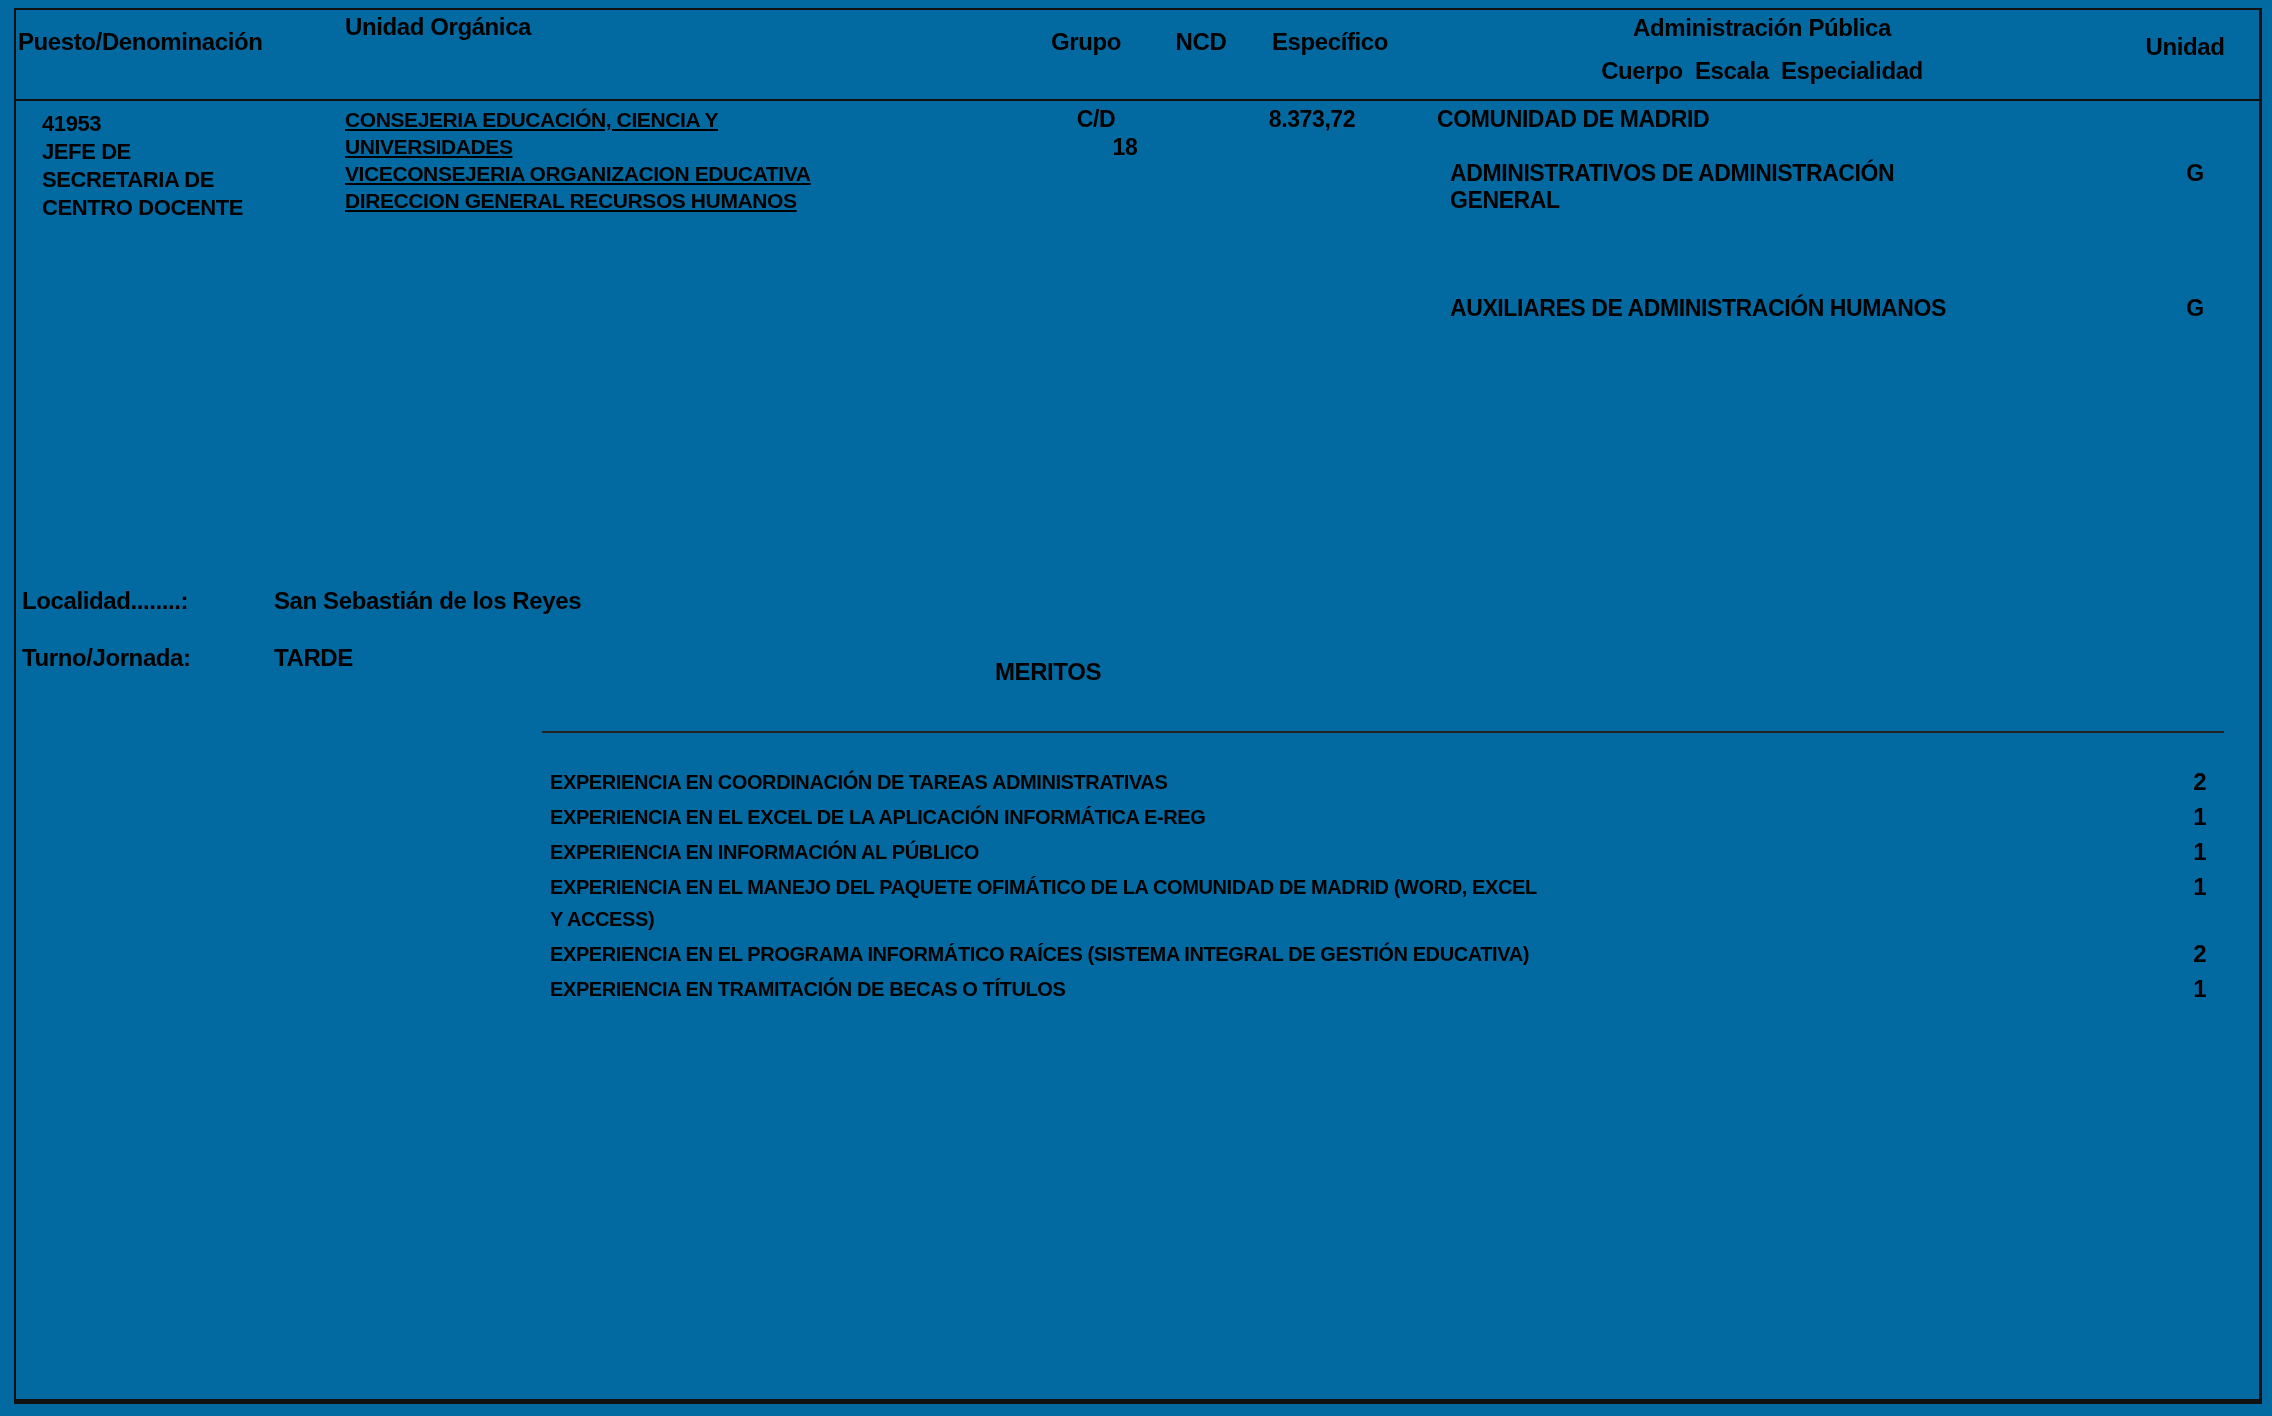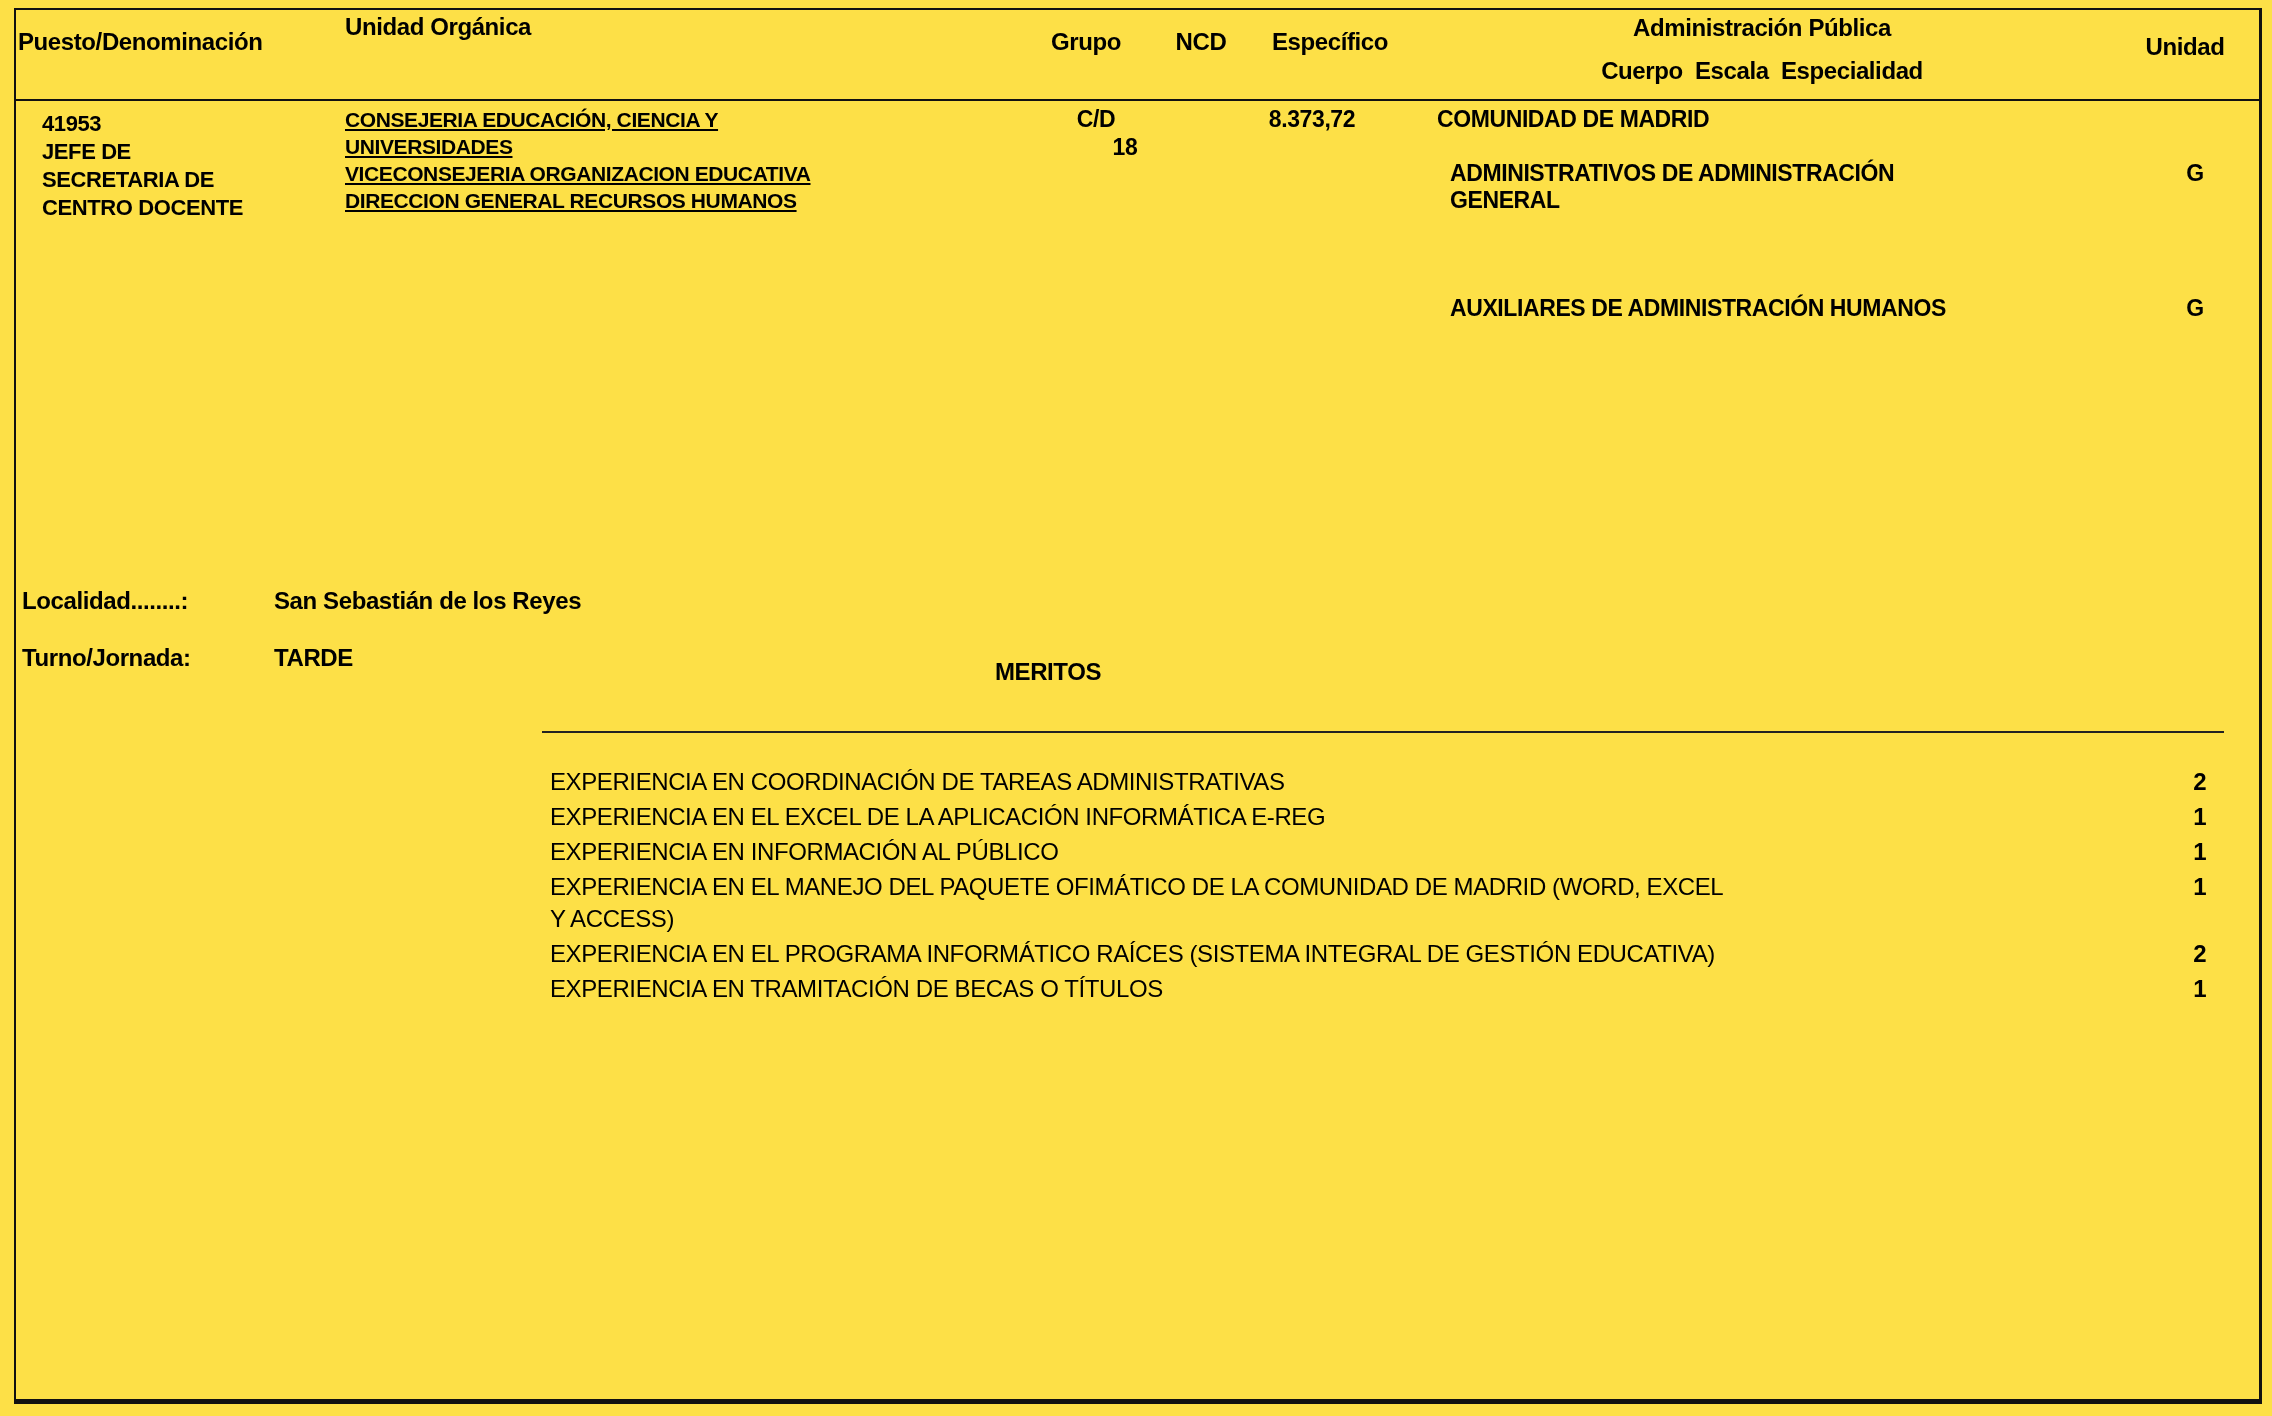--- a/index.html
+++ b/index.html
@@ -1,20 +1,20 @@
 <!DOCTYPE html>
 <html><head>
 <meta charset="utf-8">
 <style>
   html,body{margin:0;padding:0;background:#ffffff;}
   .page{
     position:relative;
     width:2272px;
     height:1416px;
-    background:#fde047;
+    background:#0369a1;
     font-family:"Liberation Sans","DejaVu Sans",sans-serif;
     color:#000;
     overflow:hidden;
   }
   .doc-frame{
     position:absolute;
     left:14px; top:8px;
     width:2243px; height:1389px;
     border:2px solid #111;
     border-right-width:3px;
@@ -41,22 +41,22 @@
     width:1700px;
   }
   .merit-row{
     display:flex;
     justify-content:space-between;
     align-items:flex-start;
     margin-bottom:3px;
   }
   .merit-text{
     width:1560px;
-    font-weight:normal;
-    font-size:24px;
+    font-weight:bold;
+    font-size:20px;
     letter-spacing:-0.4px;
     line-height:32px;
     white-space:pre-line;
   }
   .merit-value{
     width:100px;
     text-align:center;
     font-weight:bold;
     font-size:24px;
     line-height:32px;

